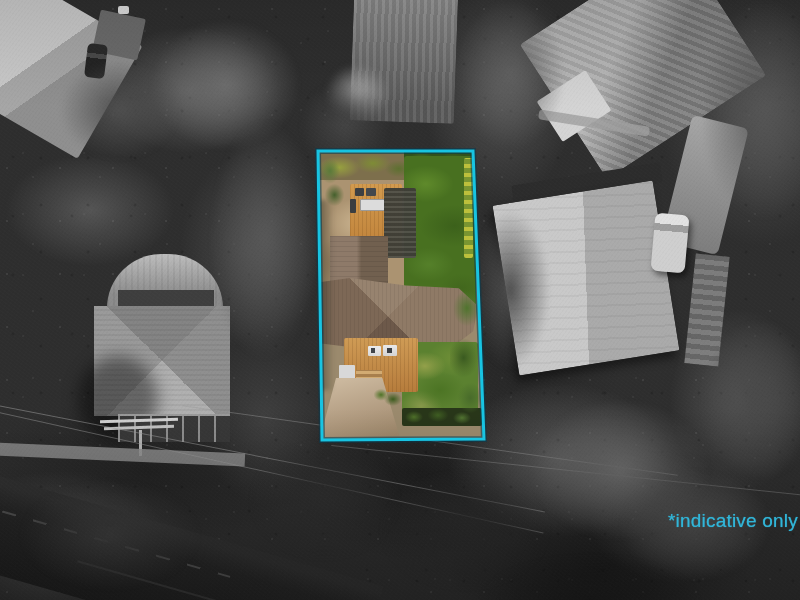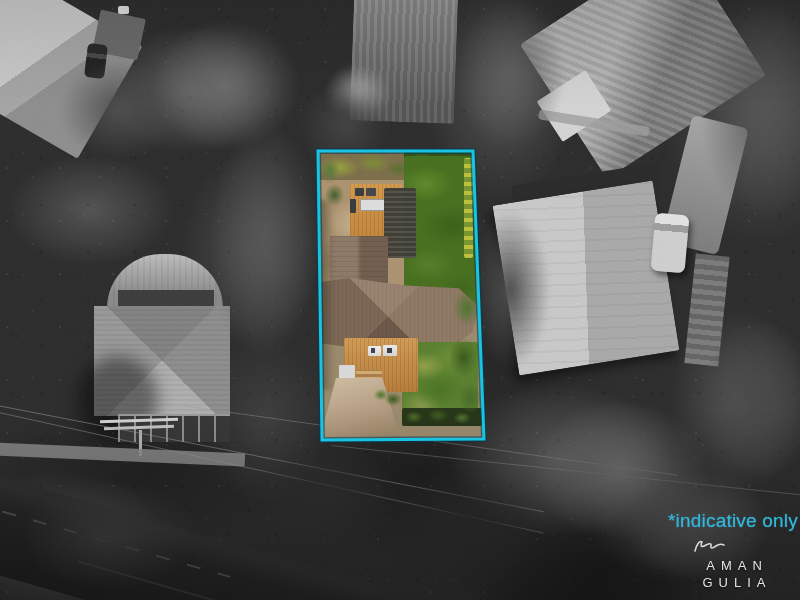--- a/index.html
+++ b/index.html
@@ -282,21 +282,14 @@
 
   <div class="abs vignette"></div>
 
   <svg class="abs boundary" viewBox="0 0 800 600" xmlns="http://www.w3.org/2000/svg">
     <polygon points="318,151 473,151 484,439 322,440" fill="none" stroke="rgba(6,60,82,0.55)" stroke-width="6"></polygon>
     <polygon points="318,151 473,151 484,439 322,440" fill="none" stroke="#18c4e2" stroke-width="3"></polygon>
   </svg>
 
   <div class="abs disclaimer">*indicative only</div>
 
-  <div class="abs brand">
-    <svg class="sig" width="36" height="20" viewBox="0 0 36 20" xmlns="http://www.w3.org/2000/svg">
-      <path d="M4 15 Q7 4 11 6 Q8 13 15 9 Q21 6 20 10 Q19 14 25 10 Q29 7 33 9" fill="none" stroke="#d8d8d8" stroke-width="1.6" stroke-linecap="round"></path>
-    </svg>
-    <div class="brand-line">AMAN</div>
-    <div class="brand-line">GULIA</div>
-  </div>
 
 </div>
 
 </body></html>

